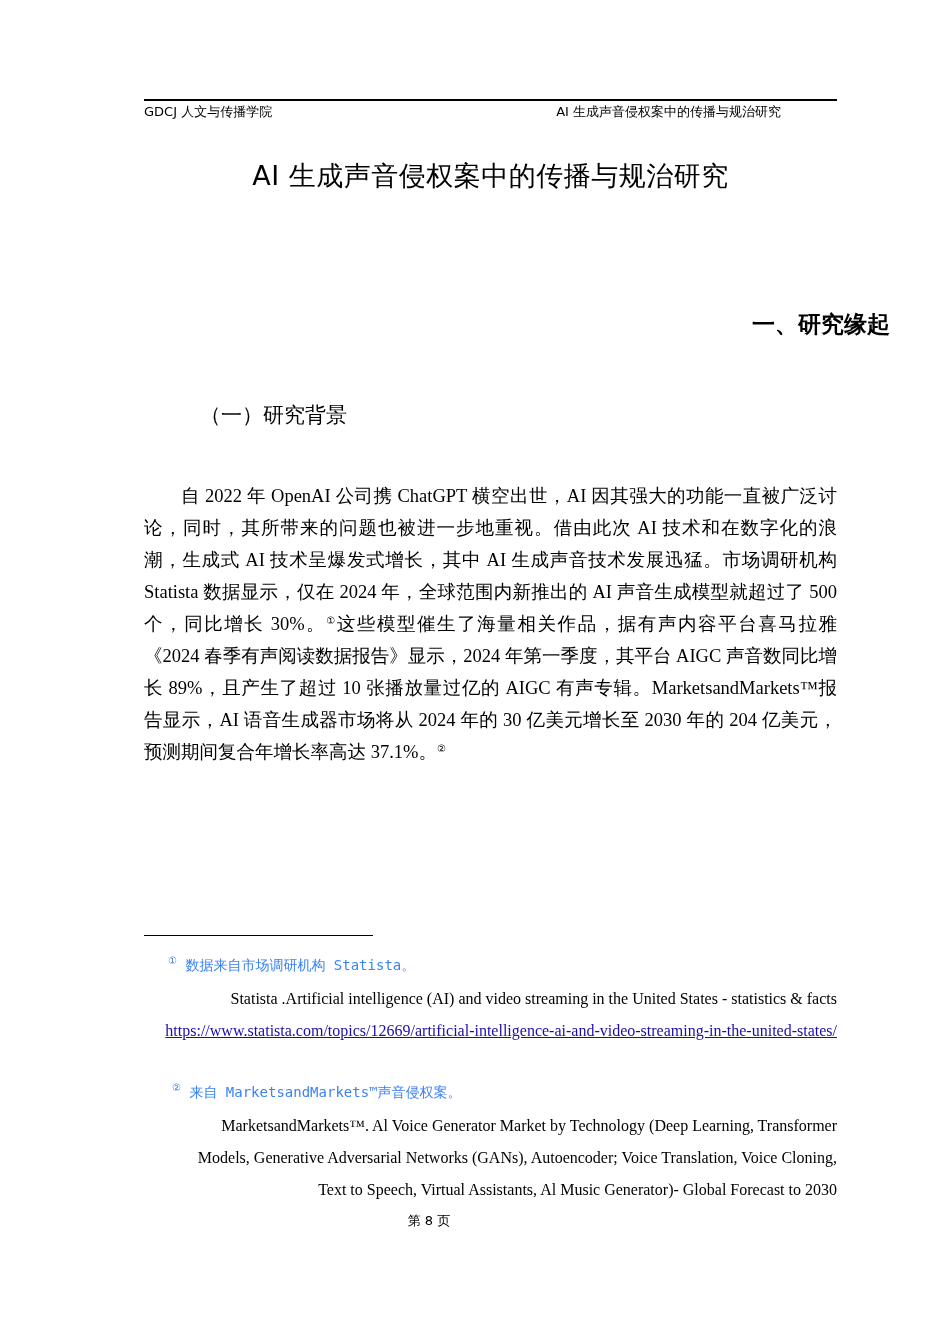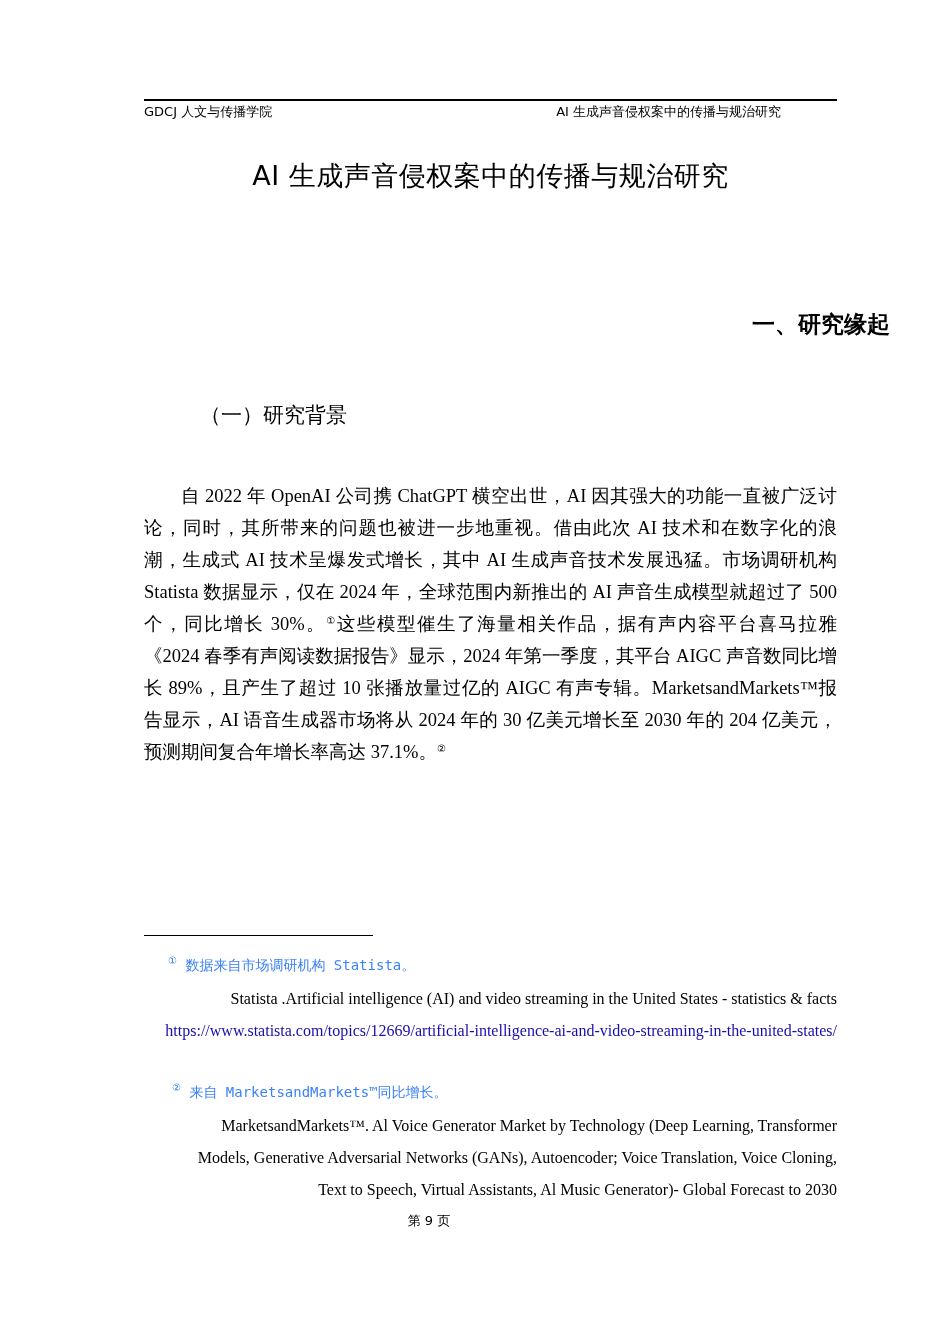--- a/index.html
+++ b/index.html
@@ -12,21 +12,21 @@
   .title { position:absolute; left:144px; top:158px; width:693px; text-align:center; font-family:"DejaVu Sans", sans-serif; font-size:27px; letter-spacing:0.5px; }
   .h1 { position:absolute; left:144px; top:268px; width:746px; text-align:right; font-family:"DejaVu Sans", sans-serif; font-size:23px; font-weight:bold;margin-top:41px; }
   .h2 { position:absolute; left:200px; top:401px; font-family:"DejaVu Sans", sans-serif; font-size:21px; }
   .body { position:absolute; left:144px; top:480px; width:693px; font-family:"Liberation Serif", serif; font-size:18.5px; line-height:32px; text-align:justify; }
   .body p { margin:0; text-indent:37px; }
   sup { font-size:10px; vertical-align:6px; line-height:0; }
   .fn-rule { position:absolute; left:144px; top:935px; width:229px; height:1px; background:#000; }
   .fn { position:absolute; left:144px; width:693px; font-size:15px; }
   .fn-zh { font-family:"DejaVu Sans Mono", monospace; font-size:14px; color:#3b82f6; }
   .fn-en { font-family:"Liberation Serif", serif; font-size:16px;text-align:right; }
-  .link { color:#1a0dab; }
+  .link { color:#1a0dab; text-decoration:underline; }
   .pnum { position:absolute; left:0; width:858px; top:1212px; text-align:center; font-family:"DejaVu Sans", sans-serif; font-size:13px; }
 </style>
 </head>
 <body>
 
 <div class="page">
   <div class="hdr">
     <span class="l">GDCJ 人文与传播学院</span>
     <span class="r">AI 生成声音侵权案中的传播与规治研究</span>
   </div>
@@ -42,18 +42,18 @@
 
   <div class="fn-rule"></div>
 
   <div class="fn" style="top:955px;">
     <div class="fn-zh" style="padding-left:24px;line-height:20px;"><sup>①</sup> <span>数据来自市场调研机构 Statista。</span></div>
     <div class="fn-en" style="line-height:32px;margin-top:8px;">Statista .Artificial intelligence (AI) and video streaming in the United States - statistics &amp; facts</div>
     <div class="fn-en" style="line-height:32px;"><a class="link">https://www.statista.com/topics/12669/artificial-intelligence-ai-and-video-streaming-in-the-united-states/</a></div>
   </div>
 
   <div class="fn" style="top:1082px;">
-    <div class="fn-zh" style="padding-left:28px;line-height:20px;"><sup>②</sup> <span>来自 MarketsandMarkets™同比增长。</span></div>
+    <div class="fn-zh" style="padding-left:28px;line-height:20px;"><sup>②</sup> <span>来自 MarketsandMarkets™声音侵权案。</span></div>
     <div class="fn-en" style="line-height:32px;margin-top:8px;text-indent:28px;margin-left:24px;">MarketsandMarkets™.  Al Voice Generator Market by Technology (Deep Learning, Transformer Models, Generative Adversarial Networks (GANs), Autoencoder; Voice Translation, Voice Cloning, Text to Speech, Virtual Assistants, Al Music Generator)- Global Forecast to 2030</div>
   </div>
 
-  <div class="pnum">第 9 页</div>
+  <div class="pnum">第 8 页</div>
 </div>
 
 </body></html>

